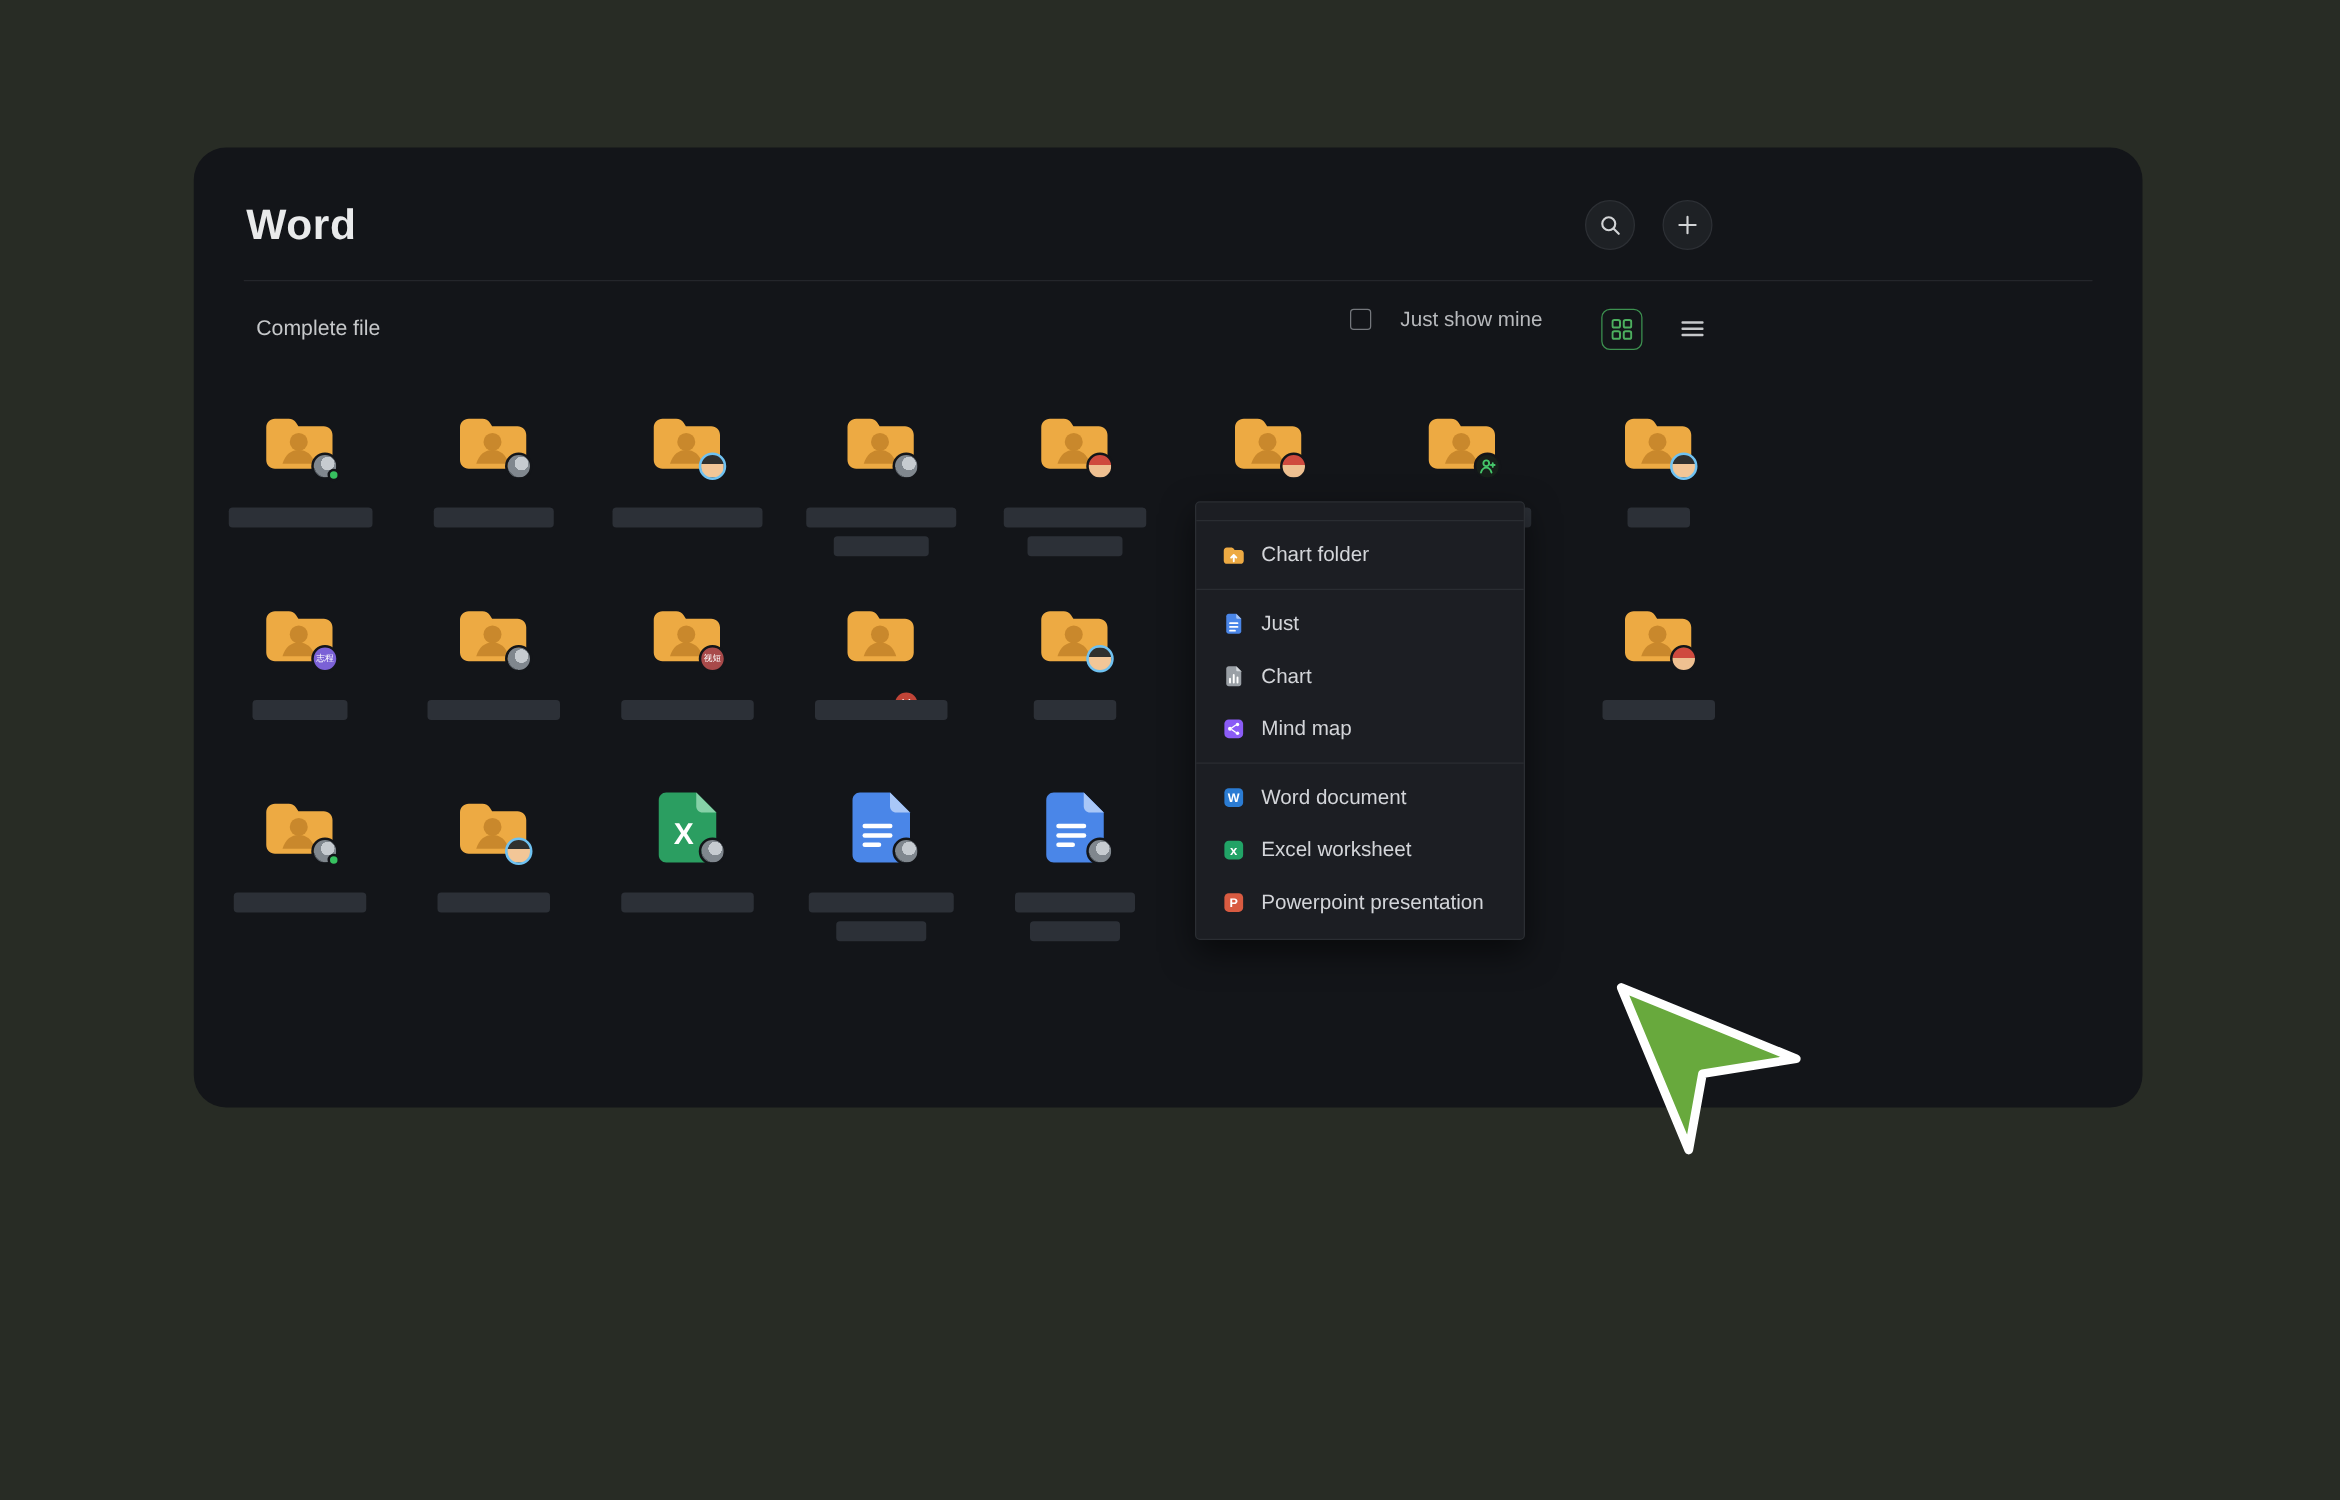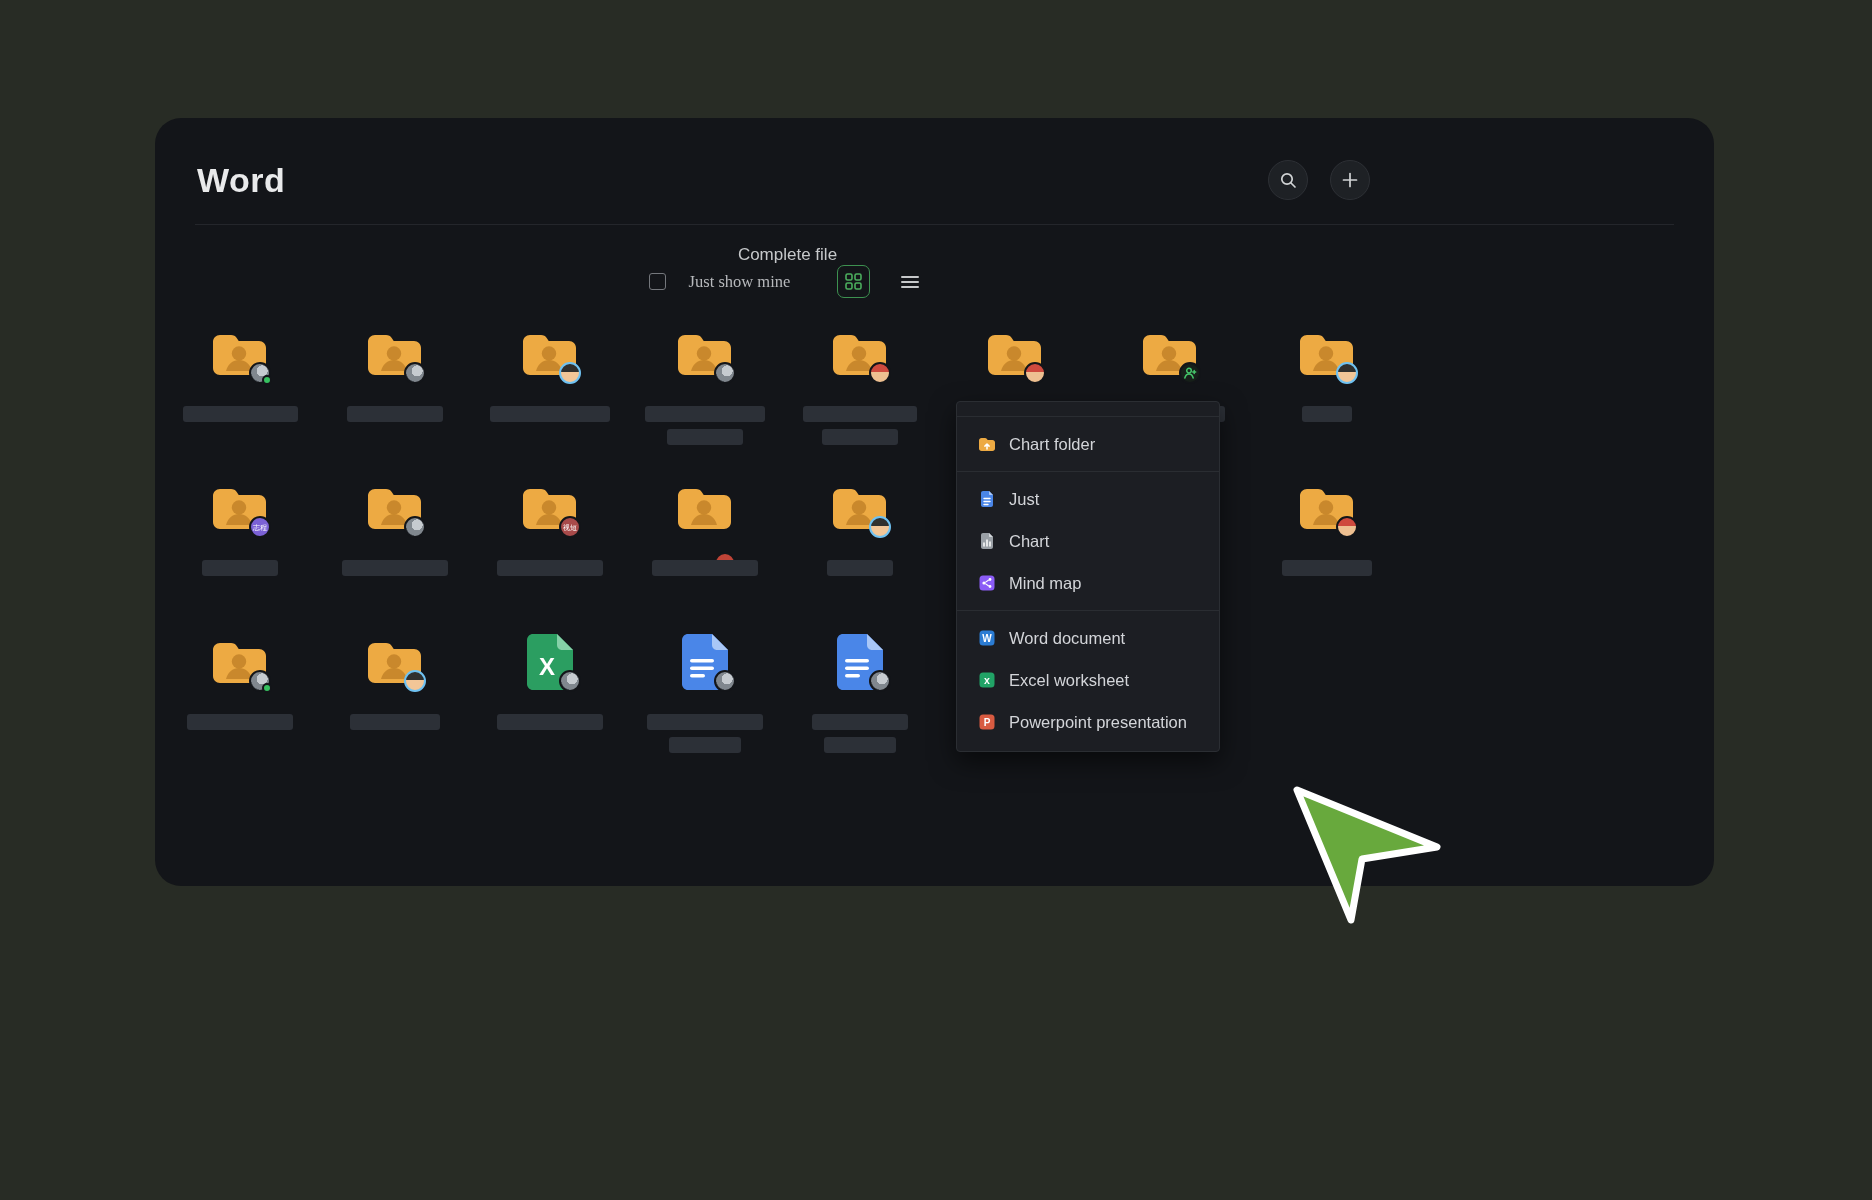--- a/index.html
+++ b/index.html
@@ -30,24 +30,24 @@
     background:#1e2125; border:1px solid #2d3035;
     display:flex; align-items:center; justify-content:center;
     cursor:pointer; padding:0;
   }
 
   .divider { position:absolute; left:40px; right:40px; top:106px; height:1px; background:#24262b; }
 
   
   .toolbar {
     position:absolute; left:50px; right:344px; top:127px; height:36px;
-    display:flex; justify-content:space-between; align-items:center;flex-direction:column;
+    display:flex; justify-content:space-between; align-items:center;
   }
   .section-label { color:#c6c8ca; font-size:17px; }
-  .toolbar-right { display:flex; align-items:center; gap:23px;font-family:Liberation Serif, serif; }
+  .toolbar-right { display:flex; align-items:flex-start; gap:23px; }
   .checkbox { width:17px; height:17px; border:1.5px solid #74777c; border-radius:3px; cursor:pointer; }
   .filter-label { color:#b7b9bc; font-size:16.5px; margin-right:24px; cursor:pointer; }
   .view-btn {
     width:33px; height:33px; border-radius:7px; border:1.5px solid #3d9150;
     background:transparent; display:flex; align-items:center; justify-content:center;
     cursor:pointer; padding:0;
   }
   .list-btn {
     width:33px; height:33px; border:none; background:transparent;
     display:flex; align-items:center; justify-content:center; cursor:pointer; padding:0;

